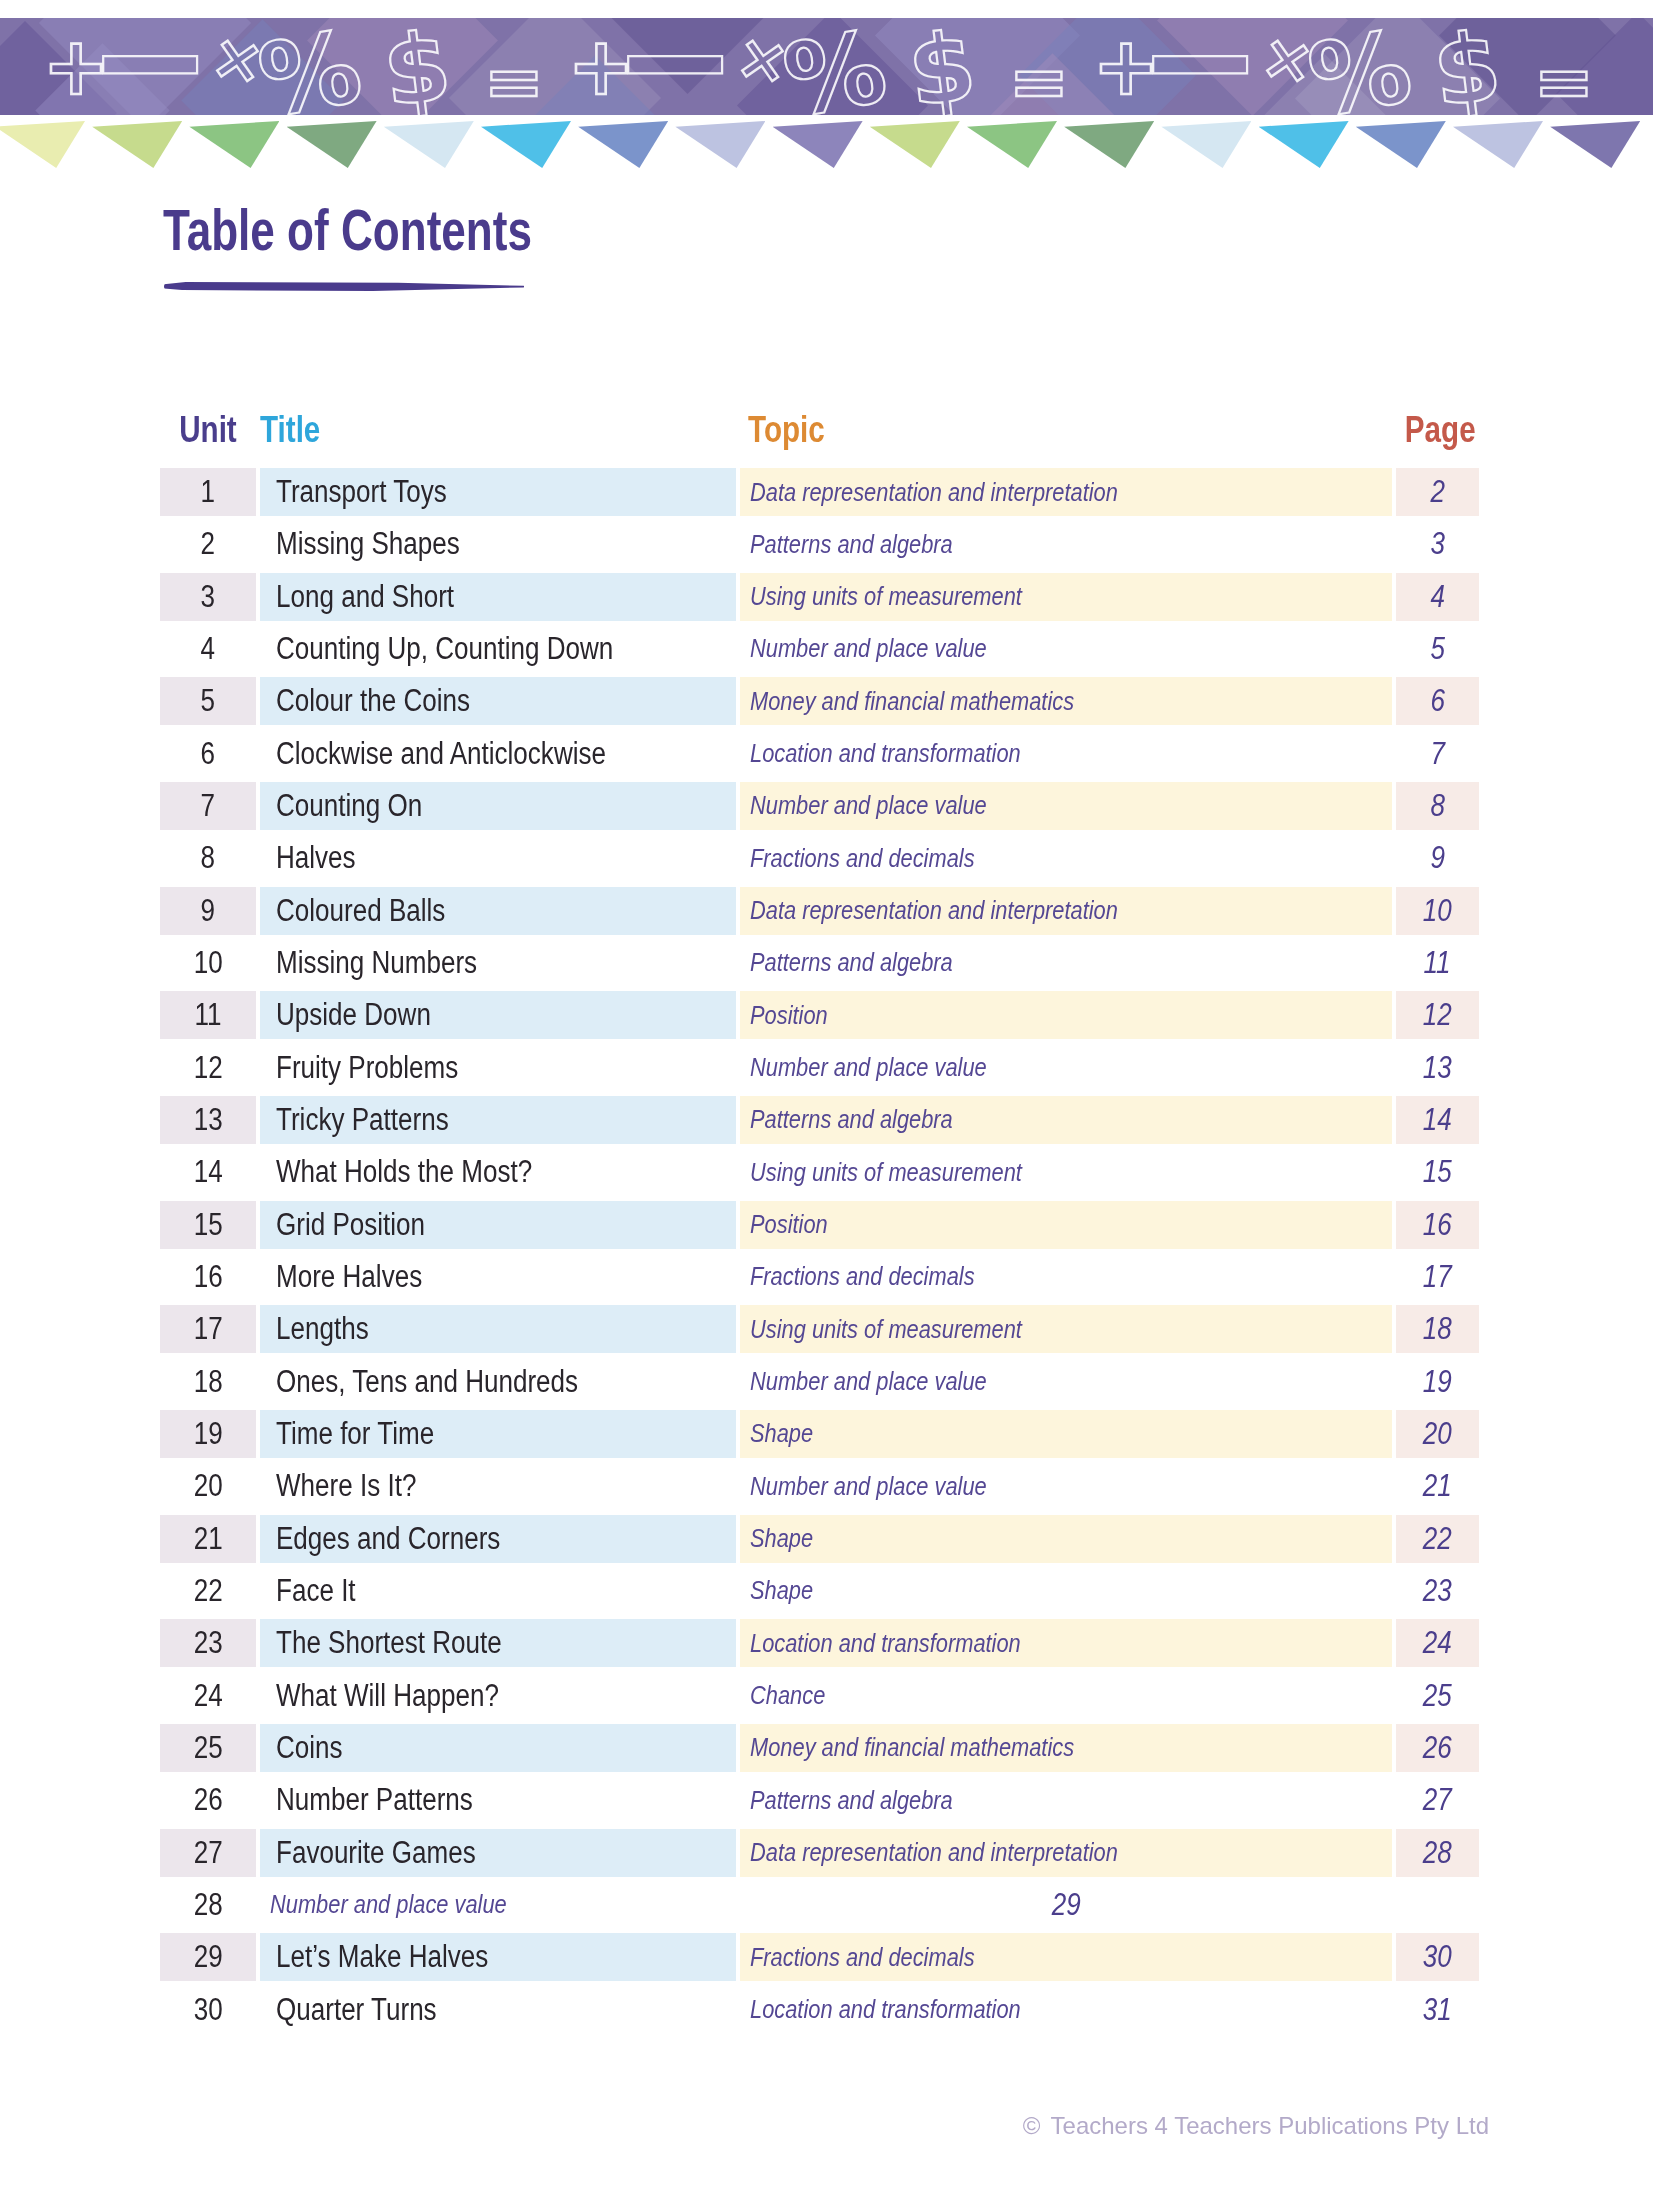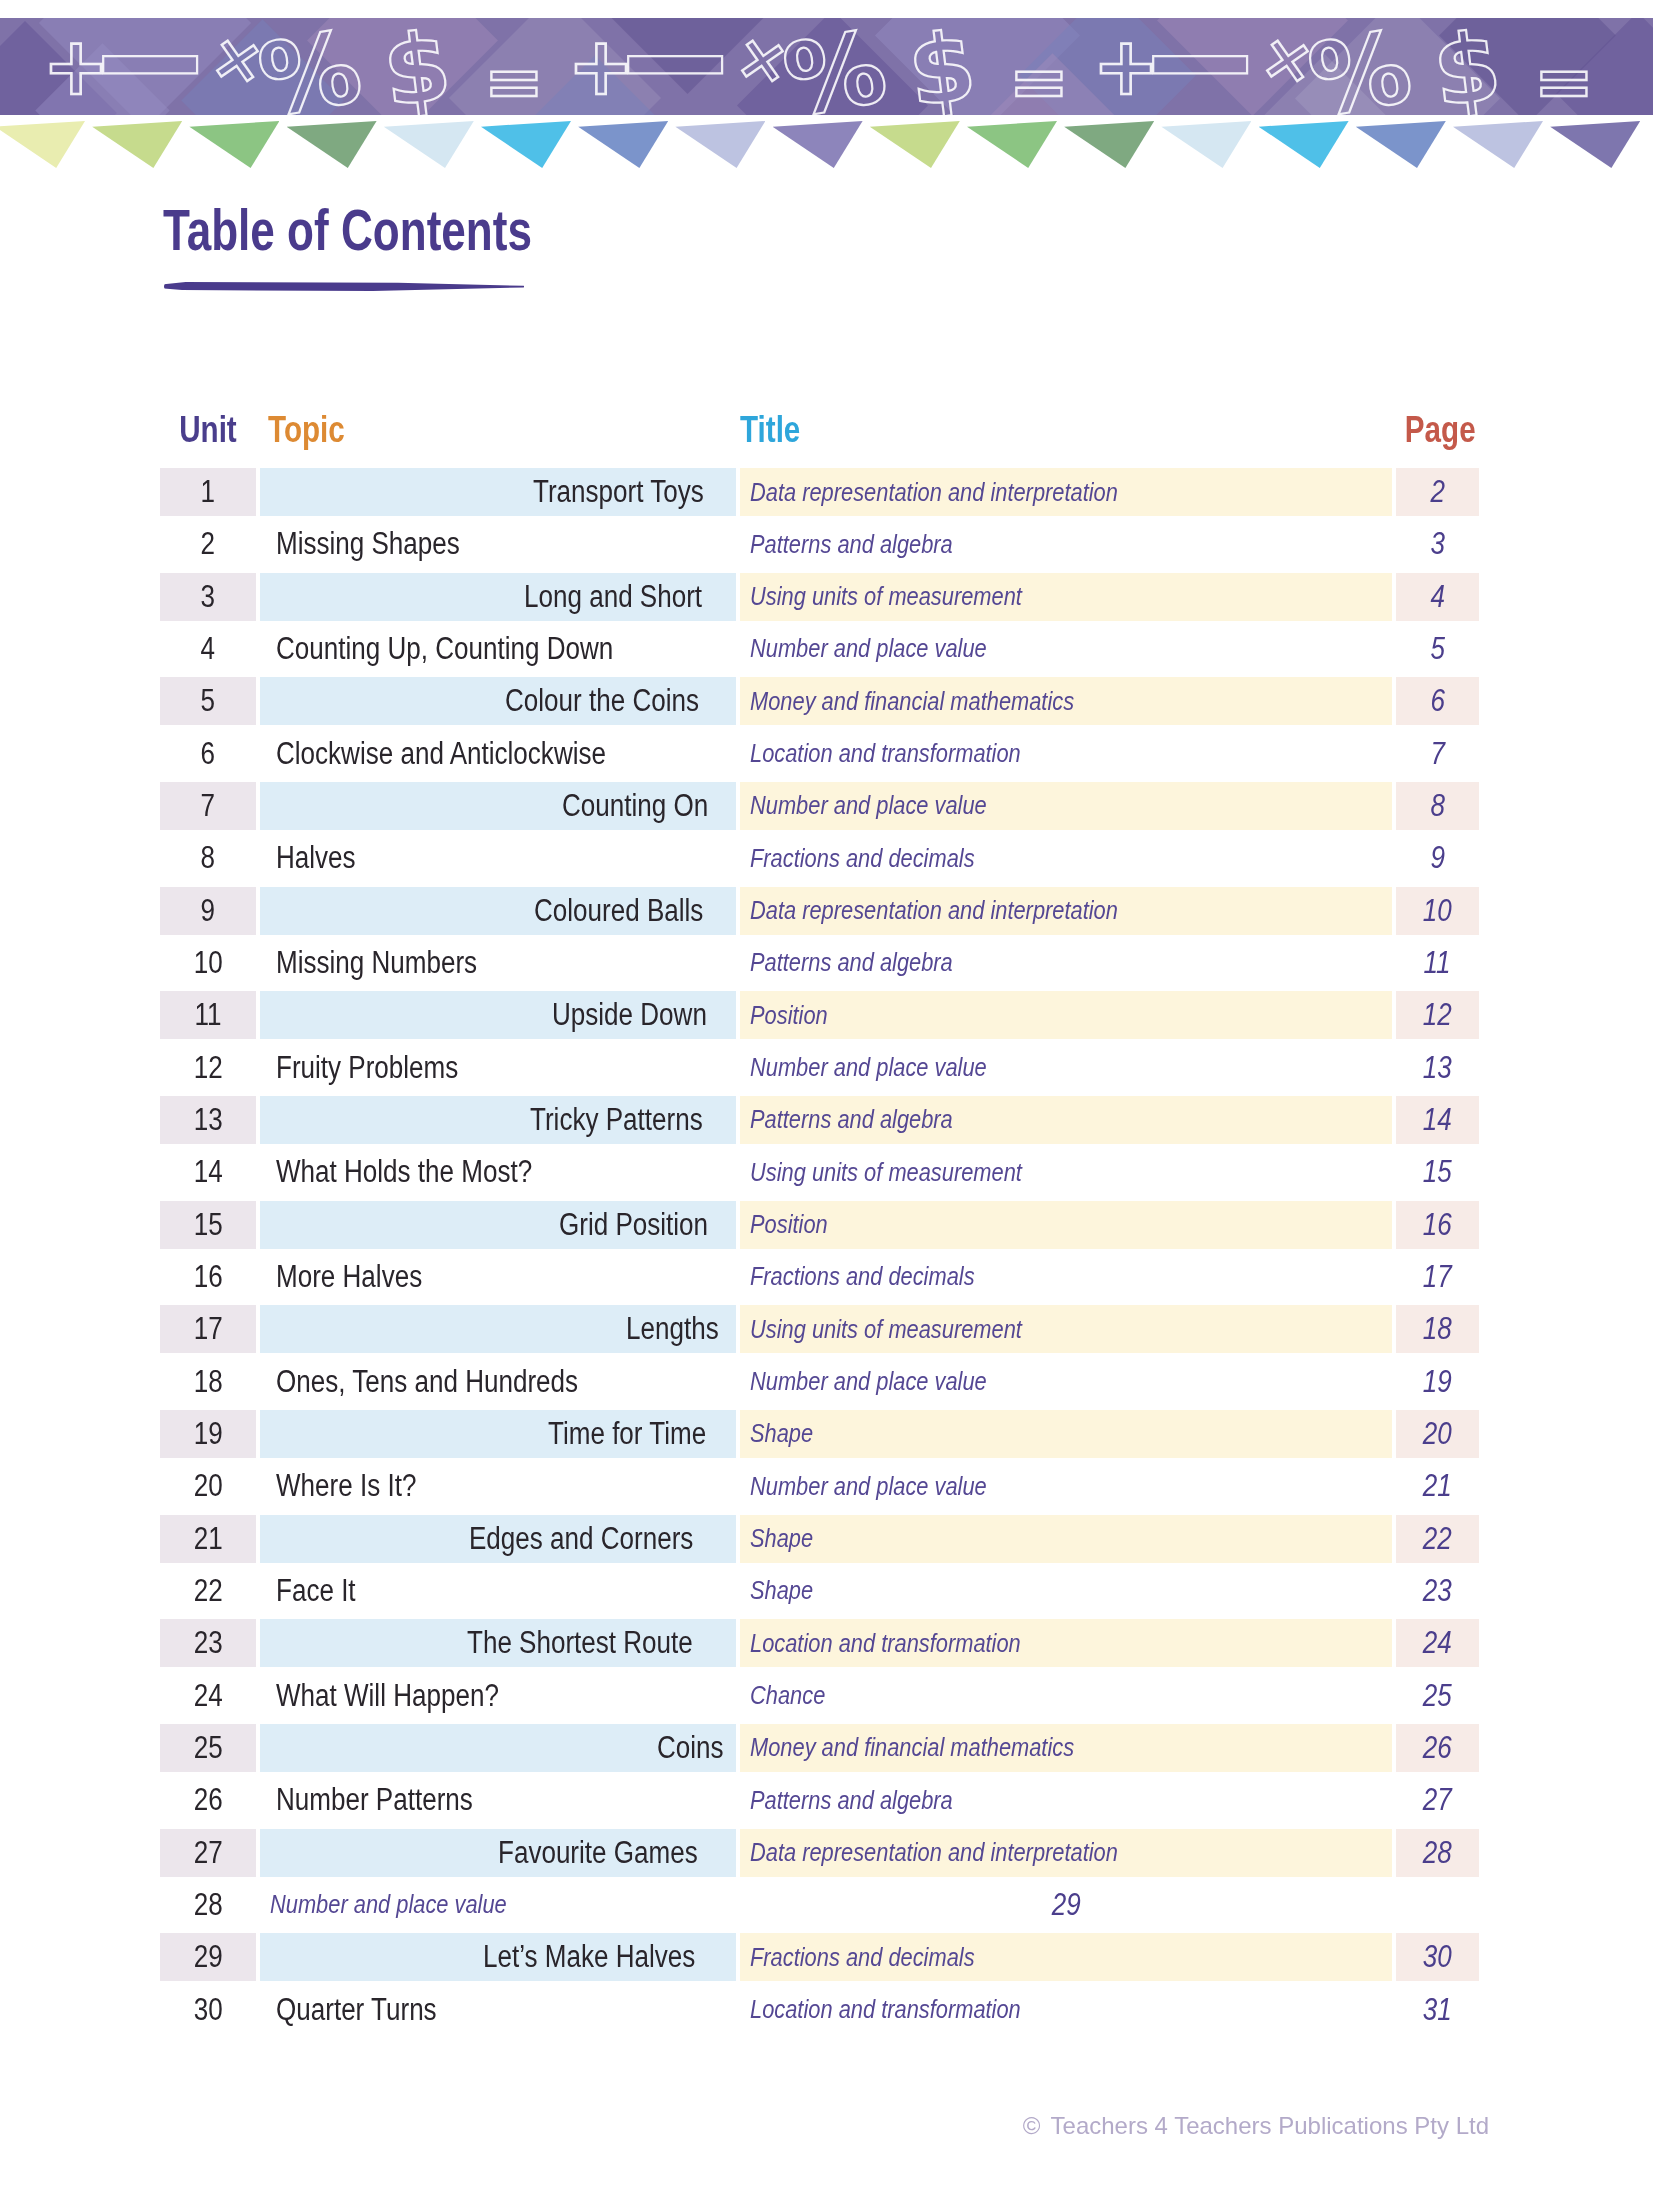--- a/index.html
+++ b/index.html
@@ -48,21 +48,21 @@
   .h-topic { padding-left:8px; color:var(--header_topic,#dd8a33); }
   .h-page  { text-align:center; color:var(--header_page,#c4594a); }
 
   .rows { position:absolute; left:160px; top:468px; }
   .trow {
     display:grid; grid-template-columns:96px 476px 652px 83px; column-gap:4px;
     height:48px; margin-bottom:4.33px;
   }
   .cell { height:48px; display:flex; align-items:center; overflow:visible; }
   .trow.odd .c-unit  { background:var(--unit_cell_bg,#ece6ec); }
-  .trow.odd .c-title { background:var(--title_cell_bg,#ddedf7);justify-content:flex-end; }
+  .trow.odd .c-title { background:var(--title_cell_bg,#ddedf7); }
   .trow.odd .c-topic { background:var(--topic_cell_bg,#fdf5dc); }
   .trow.odd .c-page  { background:var(--page_cell_bg,#f7ebe7); }
 
   .c-unit  { justify-content:center; font-size:31px; color:var(--body_text,#29252b); }
   .c-title { padding-left:16px; font-size:31px; color:var(--body_text,#29252b); }
   .c-topic { padding-left:10px; font-size:26px; font-style:italic; color:var(--topic_text,#544793); }
   .c-page  { justify-content:center; font-size:31px; font-style:italic; color:var(--page_text,#4b3e8c); }
 
   .cond   { display:inline-block; transform:scaleX(0.84); transform-origin:left center; white-space:nowrap; }
   .cond-c { display:inline-block; transform:scaleX(0.84); transform-origin:center center; white-space:nowrap; }
@@ -139,22 +139,22 @@
     <div class="pennant" style="left: 1355.8px; background: rgb(123, 148, 203);"></div>
     <div class="pennant" style="left: 1453px; background: rgb(189, 195, 225);"></div>
     <div class="pennant" style="left: 1550.2px; background: rgb(126, 118, 174);"></div>
   </div>
 
 <div class="page-title">Table of Contents</div>
 <div class="title-underline"></div>
 
 <div class="thead">
   <div class="h h-unit"><span class="cond-hc">Unit</span></div>
+  <div class="h h-title"><span class="cond-h">Title</span></div>
   <div class="h h-topic"><span class="cond-h">Topic</span></div>
-  <div class="h h-title"><span class="cond-h">Title</span></div>
   <div class="h h-page"><span class="cond-hc">Page</span></div>
 </div>
 
 <div class="rows" id="rows">
     <div class="trow odd">
       <div class="cell c-unit">
         <span class="cond-c">1</span>
       </div>
       <div class="cell c-title">
         <span class="cond">Transport Toys</span>

